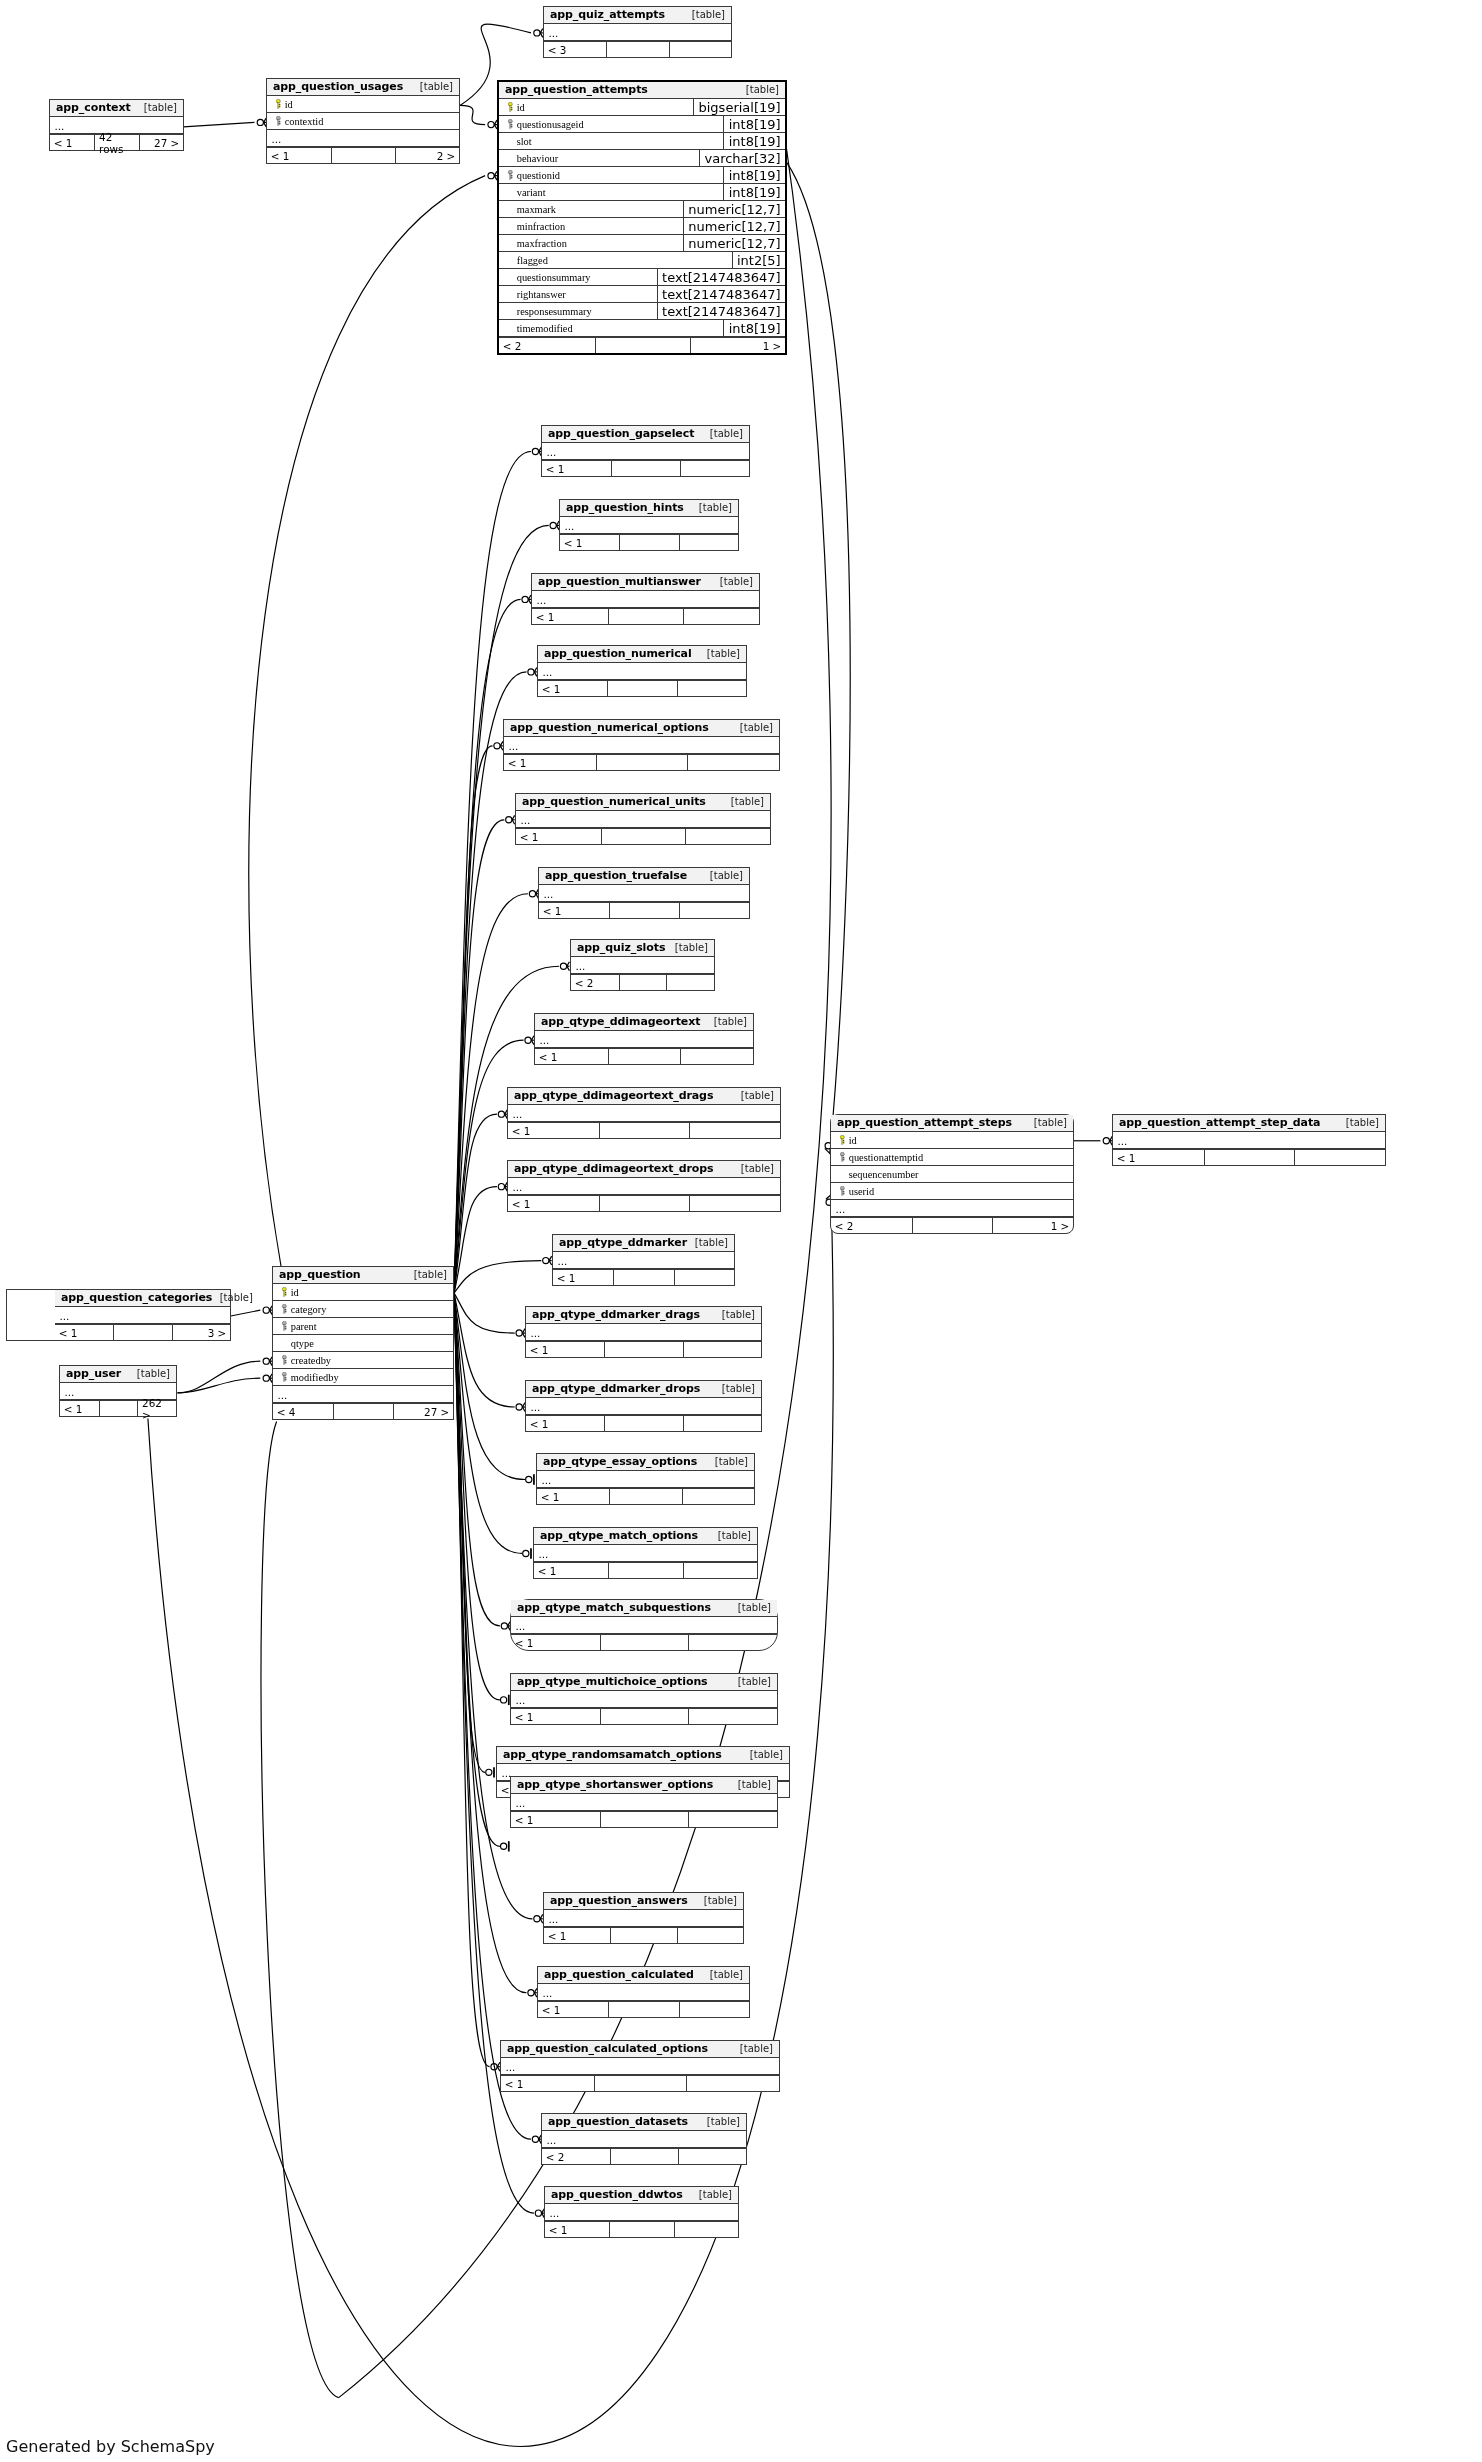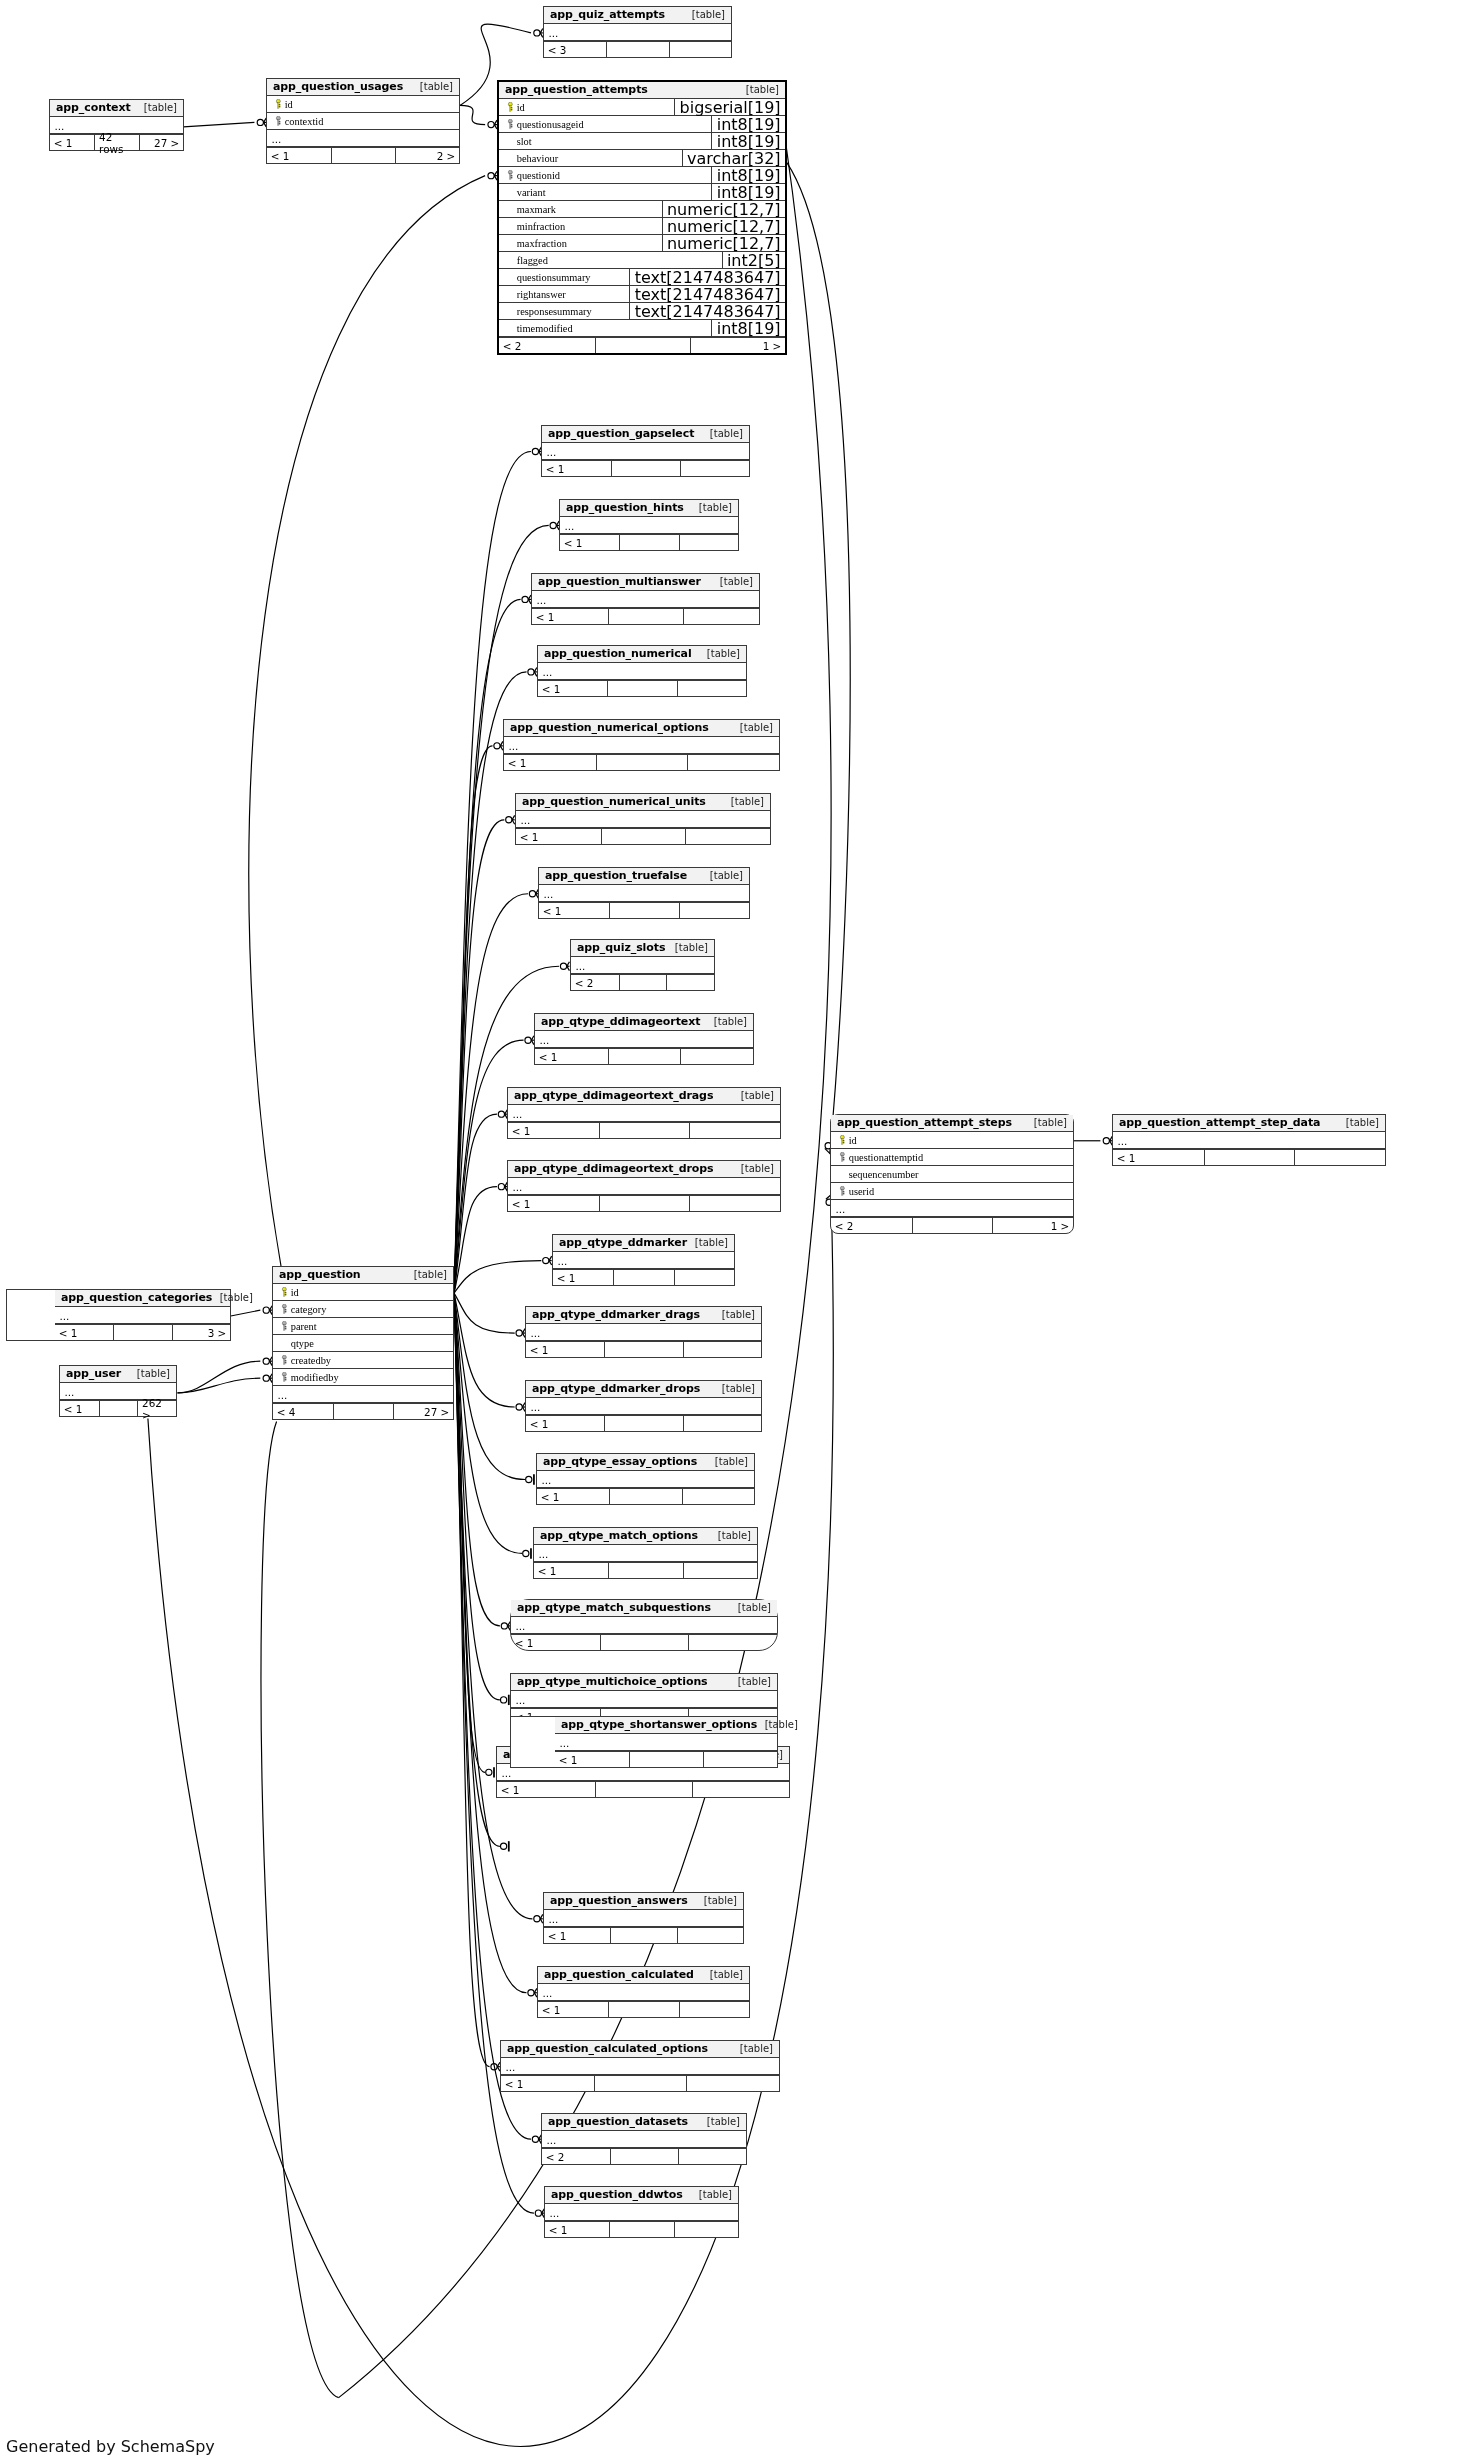--- a/index.html
+++ b/index.html
@@ -70,21 +70,21 @@
     box-sizing:border-box;
     font-family:Liberation Serif, serif;
   }
   .col-type{
     flex:0 0 auto;
     height:100%;
     display:flex;
     align-items:center;
     padding:0 4.4px;
     border-left:0.7px solid #3a3a3a;
-    font-size:16px;
+    font-size:13px;
     color:#000;
     white-space:nowrap;
     box-sizing:border-box;
   }
   .col-name{
     font-size:10.4px;
     color:#000;
     white-space:nowrap;
   }
   .keyslot{
@@ -717,21 +717,21 @@
           <span class="tbl-name">app_qtype_randomsamatch_options</span>
           <span class="tbl-kind">[table]</span>
         </div>
         <div class="ellipsis-row">...</div>
         <div class="foot-row">
           <span class="foot-cell c1">&lt; 1</span>
           <span class="foot-cell c2"></span>
           <span class="foot-cell c3"></span>
         </div>
       </div>
-      <div class="table-node" style="left: 510px; top: 1716px; width: 268px; padding-left: 44px;">
+      <div class="table-node" style="left: 510px; top: 1776px; width: 268px;">
         <div class="tbl-head">
           <span class="tbl-name">app_qtype_shortanswer_options</span>
           <span class="tbl-kind">[table]</span>
         </div>
         <div class="ellipsis-row">...</div>
         <div class="foot-row">
           <span class="foot-cell c1">&lt; 1</span>
           <span class="foot-cell c2"></span>
           <span class="foot-cell c3"></span>
         </div>

